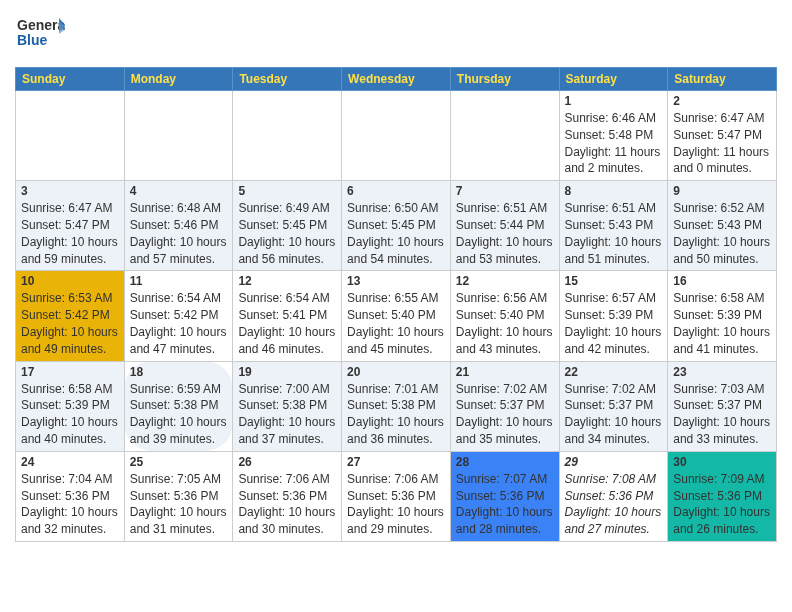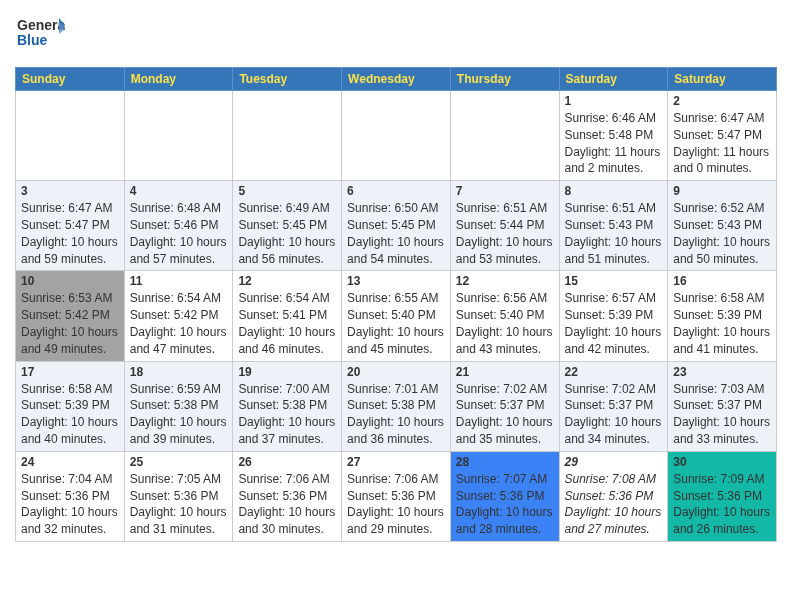--- a/index.html
+++ b/index.html
@@ -163,21 +163,21 @@
           <td style="background: rgb(237, 242, 248);">
             <span class="day-num">8</span>
             <div class="day-info">Sunrise: 6:51 AM<br>Sunset: 5:43 PM<br>Daylight: 10 hours<br>and 51 minutes.</div>
           </td>
           <td style="background: rgb(237, 242, 248);">
             <span class="day-num">9</span>
             <div class="day-info">Sunrise: 6:52 AM<br>Sunset: 5:43 PM<br>Daylight: 10 hours<br>and 50 minutes.</div>
           </td>
         </tr>
         <tr>
-          <td style="background: #a3a3a3;">
+          <td style="background: #eab308;">
             <span class="day-num">10</span>
             <div class="day-info">Sunrise: 6:53 AM<br>Sunset: 5:42 PM<br>Daylight: 10 hours<br>and 49 minutes.</div>
           </td>
           <td style="background: rgb(255, 255, 255);">
             <span class="day-num">11</span>
             <div class="day-info">Sunrise: 6:54 AM<br>Sunset: 5:42 PM<br>Daylight: 10 hours<br>and 47 minutes.</div>
           </td>
           <td style="background: rgb(255, 255, 255);">
             <span class="day-num">12</span>
             <div class="day-info">Sunrise: 6:54 AM<br>Sunset: 5:41 PM<br>Daylight: 10 hours<br>and 46 minutes.</div>
@@ -197,21 +197,21 @@
           <td style="background: rgb(255, 255, 255);">
             <span class="day-num">16</span>
             <div class="day-info">Sunrise: 6:58 AM<br>Sunset: 5:39 PM<br>Daylight: 10 hours<br>and 41 minutes.</div>
           </td>
         </tr>
         <tr>
           <td style="background: rgb(237, 242, 248);">
             <span class="day-num">17</span>
             <div class="day-info">Sunrise: 6:58 AM<br>Sunset: 5:39 PM<br>Daylight: 10 hours<br>and 40 minutes.</div>
           </td>
-          <td style="background: rgb(237, 242, 248);">
+          <td style="background: rgb(237, 242, 248); border-radius: 28px;">
             <span class="day-num">18</span>
             <div class="day-info">Sunrise: 6:59 AM<br>Sunset: 5:38 PM<br>Daylight: 10 hours<br>and 39 minutes.</div>
           </td>
           <td style="background: rgb(237, 242, 248);">
             <span class="day-num">19</span>
             <div class="day-info">Sunrise: 7:00 AM<br>Sunset: 5:38 PM<br>Daylight: 10 hours<br>and 37 minutes.</div>
           </td>
           <td style="background: rgb(237, 242, 248);">
             <span class="day-num">20</span>
             <div class="day-info">Sunrise: 7:01 AM<br>Sunset: 5:38 PM<br>Daylight: 10 hours<br>and 36 minutes.</div>

